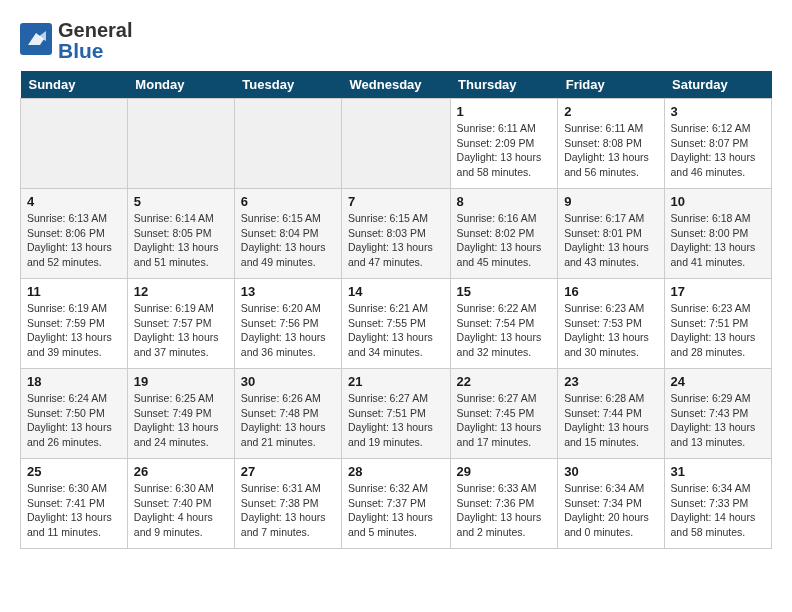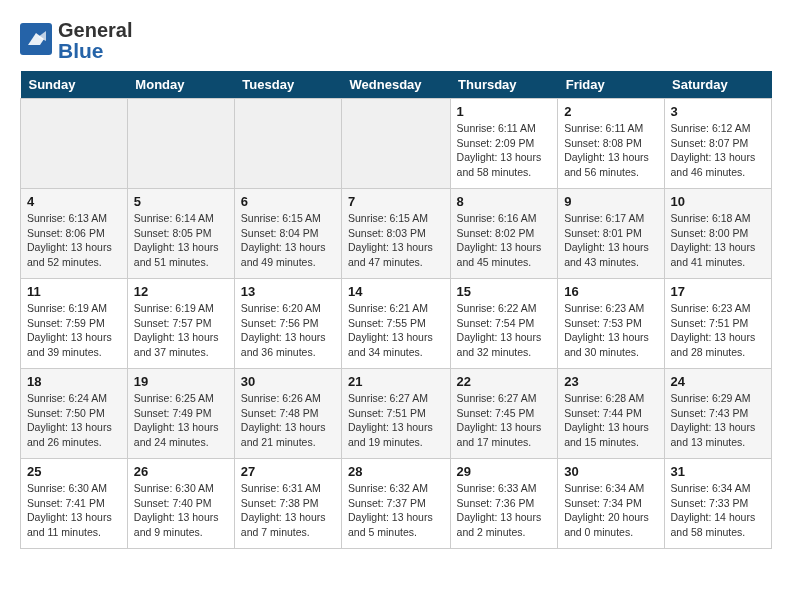--- a/index.html
+++ b/index.html
@@ -336,21 +336,21 @@
           <span>Sunrise: 6:30 AM</span><br>
           <span>Sunset: 7:41 PM</span><br>
           <span>Daylight: 13 hours and 11 minutes.</span>
         </div>
       </td>
         <td>
         <span class="day-number">26</span>
         <div class="day-info">
           <span>Sunrise: 6:30 AM</span><br>
           <span>Sunset: 7:40 PM</span><br>
-          <span>Daylight: 13 hours and 9 minutes.</span>
+          <span>Daylight: 4 hours and 9 minutes.</span>
         </div>
       </td>
         <td>
         <span class="day-number">27</span>
         <div class="day-info">
           <span>Sunrise: 6:31 AM</span><br>
           <span>Sunset: 7:38 PM</span><br>
           <span>Daylight: 13 hours and 7 minutes.</span>
         </div>
       </td>

